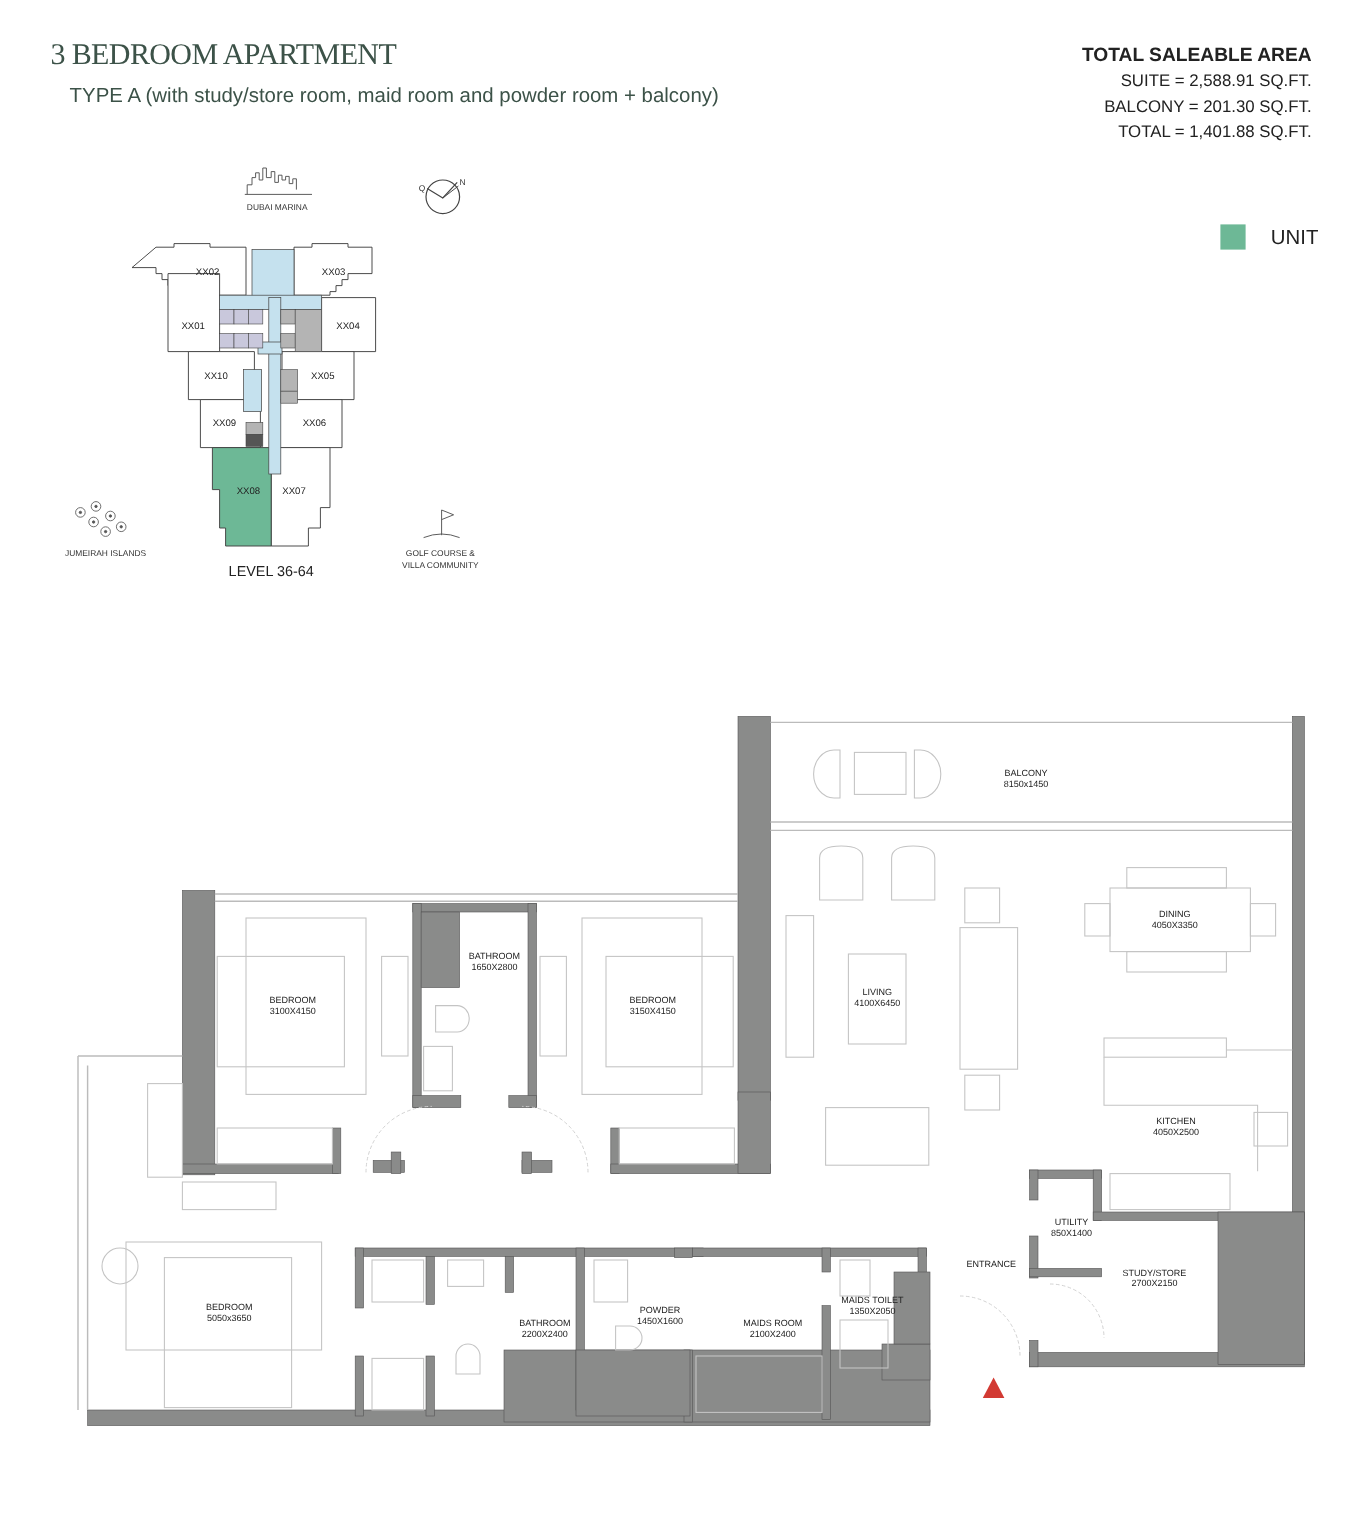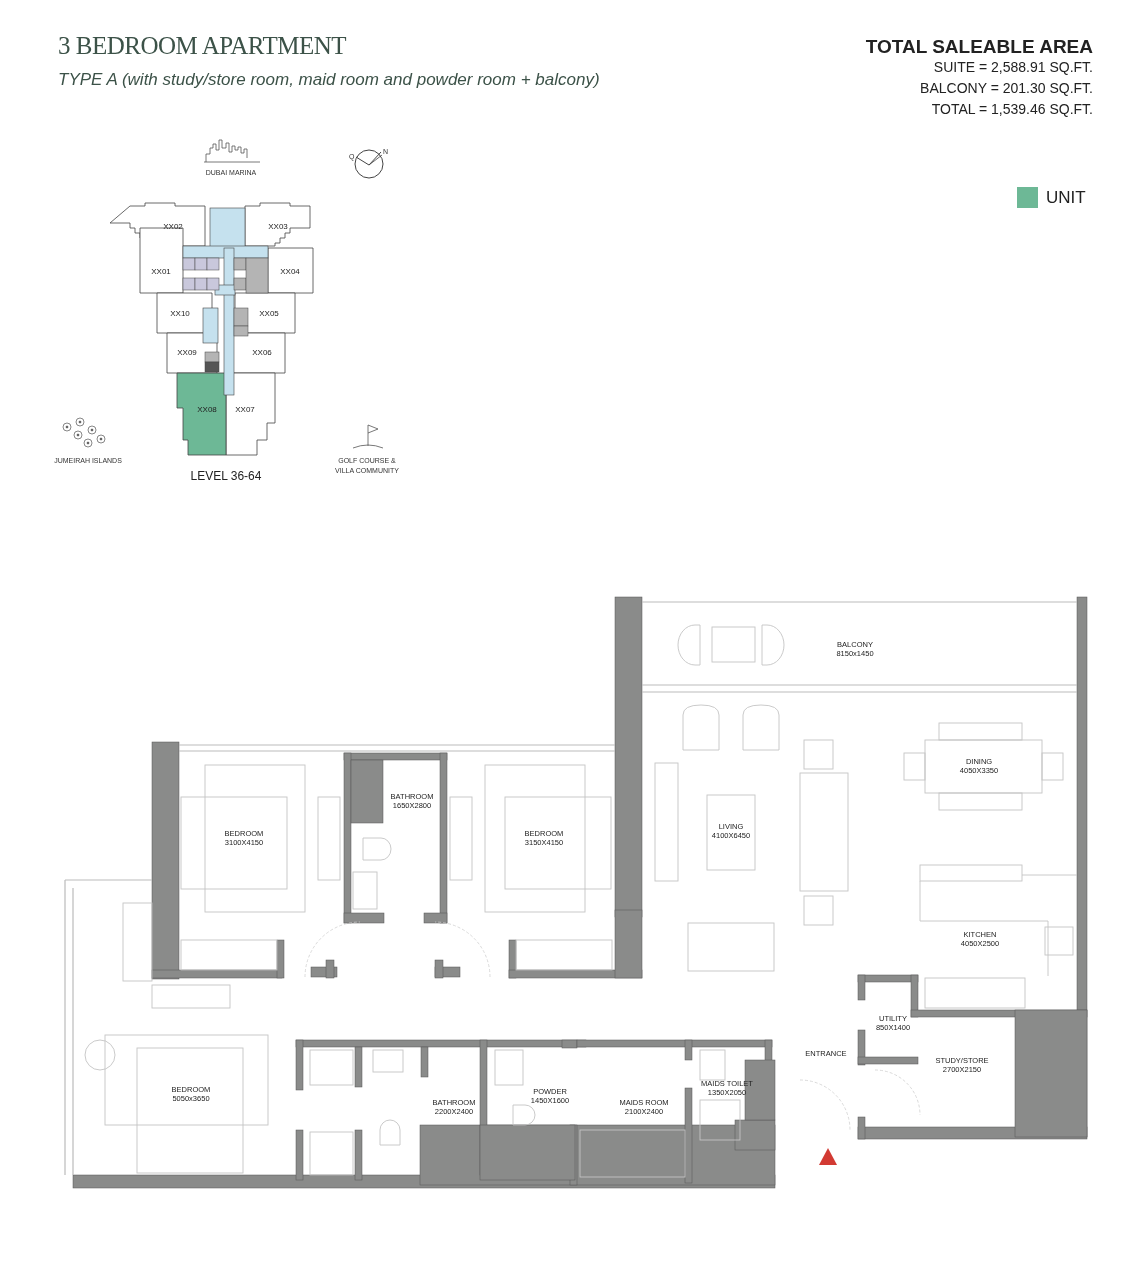--- a/index.html
+++ b/index.html
@@ -1,37 +1,37 @@
 <!DOCTYPE html>
 <html><head>
 <meta charset="utf-8">
 <style>
   html, body { margin:0; padding:0; background:#ffffff; }
   body { width:1137px; height:1280px; position:relative; overflow:hidden; font-family:"Liberation Sans", sans-serif; color:#222; }
-  .title { position:absolute; left:58px; top:32px; font-family:"Liberation Serif", serif; font-size:25px; color:#3c5248; letter-spacing:-0.5px; }
-  .subtitle { position:absolute; left:58px; top:70px; font-size:17px; color:#3c5248;font-style:italic; }
+  .title { position:absolute; left:42px; top:32px; font-family:"Liberation Serif", serif; font-size:25px; color:#3c5248; letter-spacing:-0.5px; }
+  .subtitle { position:absolute; left:58px; top:70px; font-size:17px; color:#3c5248; }
   .area { position:absolute; right:44px; top:36px; text-align:right; font-size:14px; color:#222; line-height:21px; }
-  .area .hd { font-weight:bold; font-size:19px; }
-  .legend { position:absolute; left:1017px; top:187px; display:flex; align-items:center; gap:8px; font-size:17px; }
+  .area .hd { font-weight:bold; font-size:16px; }
+  .legend { position:absolute; left:1017px; top:187px; display:flex; align-items:center; gap:21px; font-size:17px; }
   .legend .sw { width:21px; height:21px; }
   .keyplan { position:absolute; left:40px; top:130px; width:380px; height:360px; }
   .plan { position:absolute; left:55px; top:590px; width:1050px; height:610px; }
   svg text { font-family:"Liberation Sans", sans-serif; }
 </style>
 </head>
 <body>
 
 <div class="title">3 BEDROOM APARTMENT</div>
 <div class="subtitle">TYPE A (with study/store room, maid room and powder room + balcony)</div>
 
 <div class="area">
   <div class="hd">TOTAL SALEABLE AREA</div>
   <div>SUITE = 2,588.91 SQ.FT.</div>
   <div>BALCONY = 201.30 SQ.FT.</div>
-  <div>TOTAL = 1,539.46 SQ.FT.</div>
+  <div>TOTAL = 1,401.88 SQ.FT.</div>
 </div>
 
 <div class="legend">
   <div class="sw" style="background:#6db896"></div>
   <span>UNIT</span>
 </div>
 
 <svg class="keyplan" viewBox="0 0 380 360" width="380" height="360">
 
   <g stroke="#555" stroke-width="0.8" fill="none">

